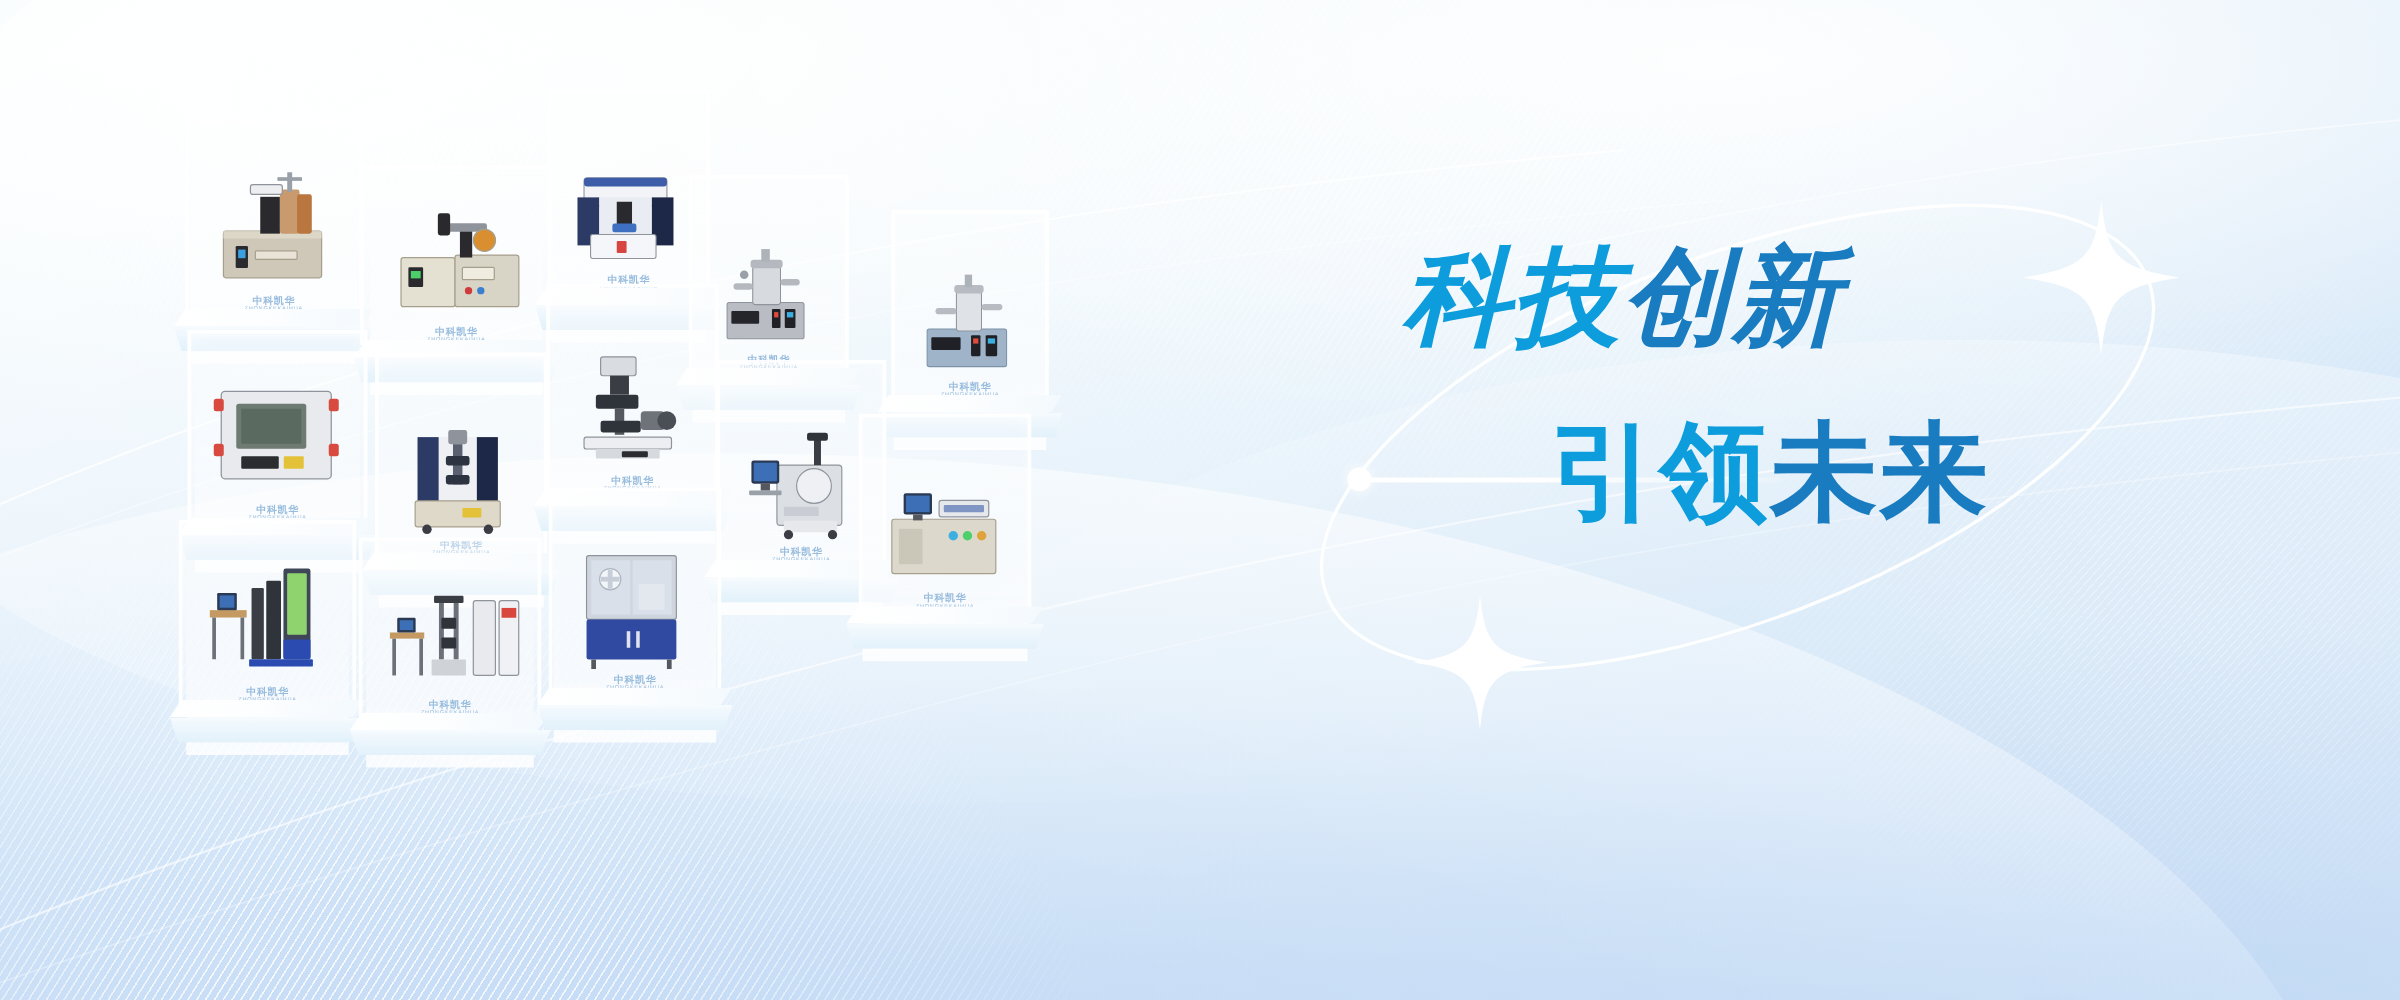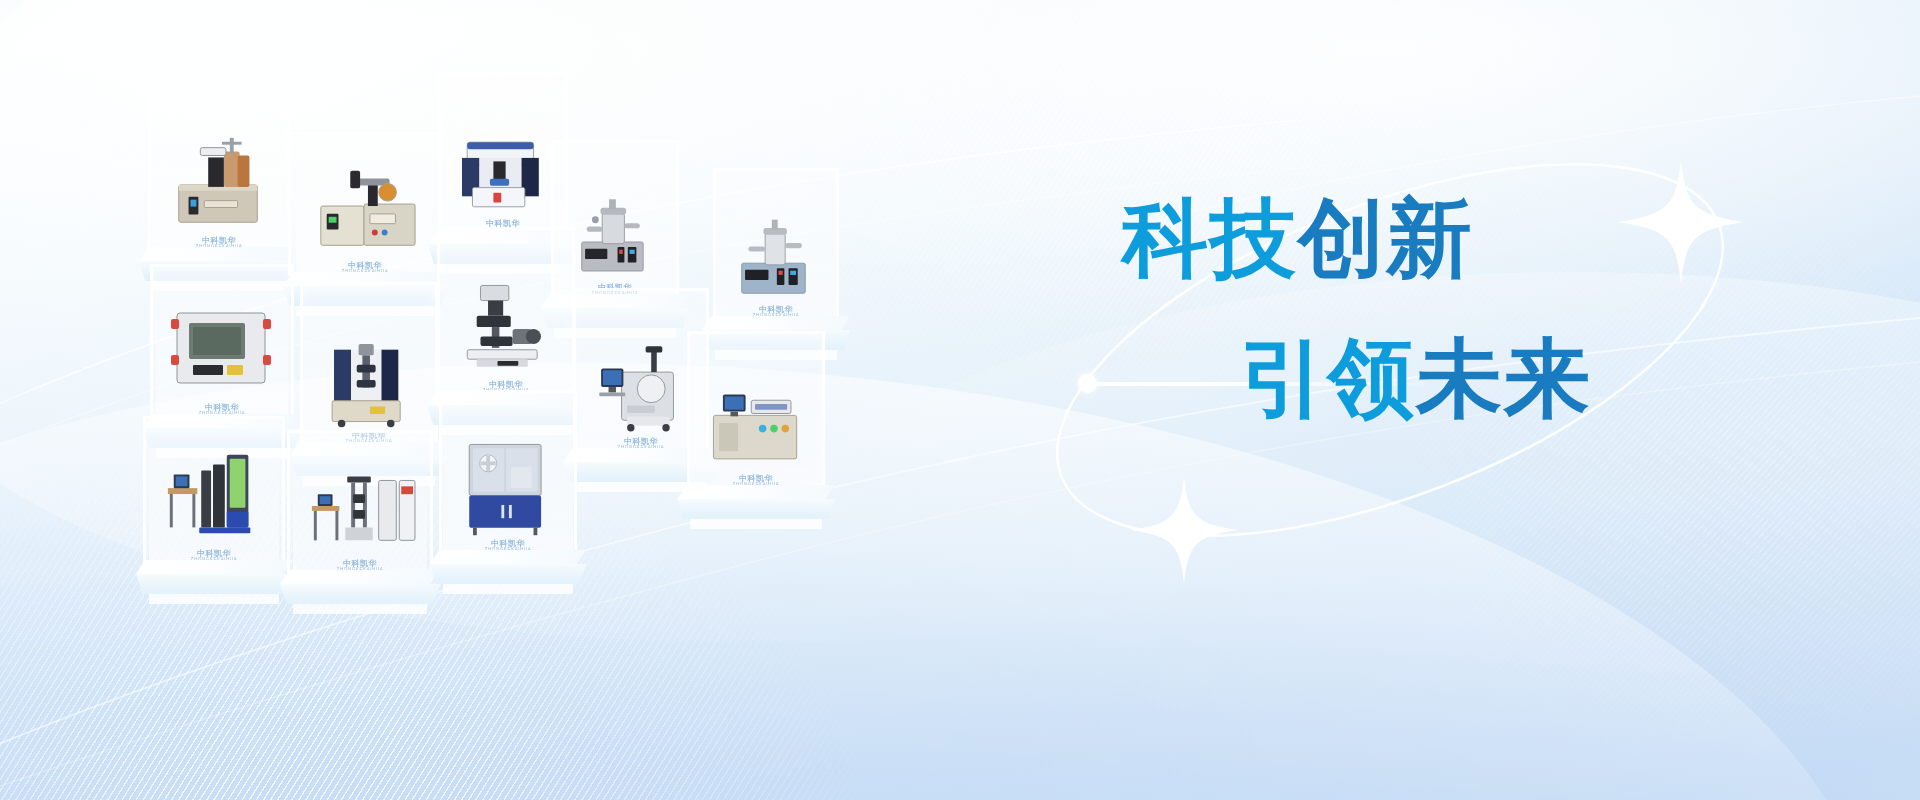--- a/index.html
+++ b/index.html
@@ -123,21 +123,21 @@
   }
   .glowbeam{
     position:absolute; left:50%; transform:translateX(-50%);
     background:linear-gradient(180deg, rgba(255,255,255,0) 0%, rgba(255,255,255,.55) 70%, rgba(255,255,255,.85) 100%);
     pointer-events:none;
   }
 
   
   .headline{ position:absolute; pointer-events:none; }
   .hl-line{ white-space:nowrap; line-height:1; font-weight:900; letter-spacing:2px; }
-  .hl-a{ font-size:86px; }
+  .hl-a{ font-size:86px;font-style:italic; }
   .hl-b{ font-size:86px; }
   .hl-strong{ color:#0d9ddd; }
   .hl-soft{ color:#1a7cc0; }
   .hl-line-1{ position:absolute; left:0; top:0; }
   .hl-line-2{ position:absolute; left:118px; top:140px; }
 
   
   .orbit{ position:absolute; pointer-events:none; }
 
   

